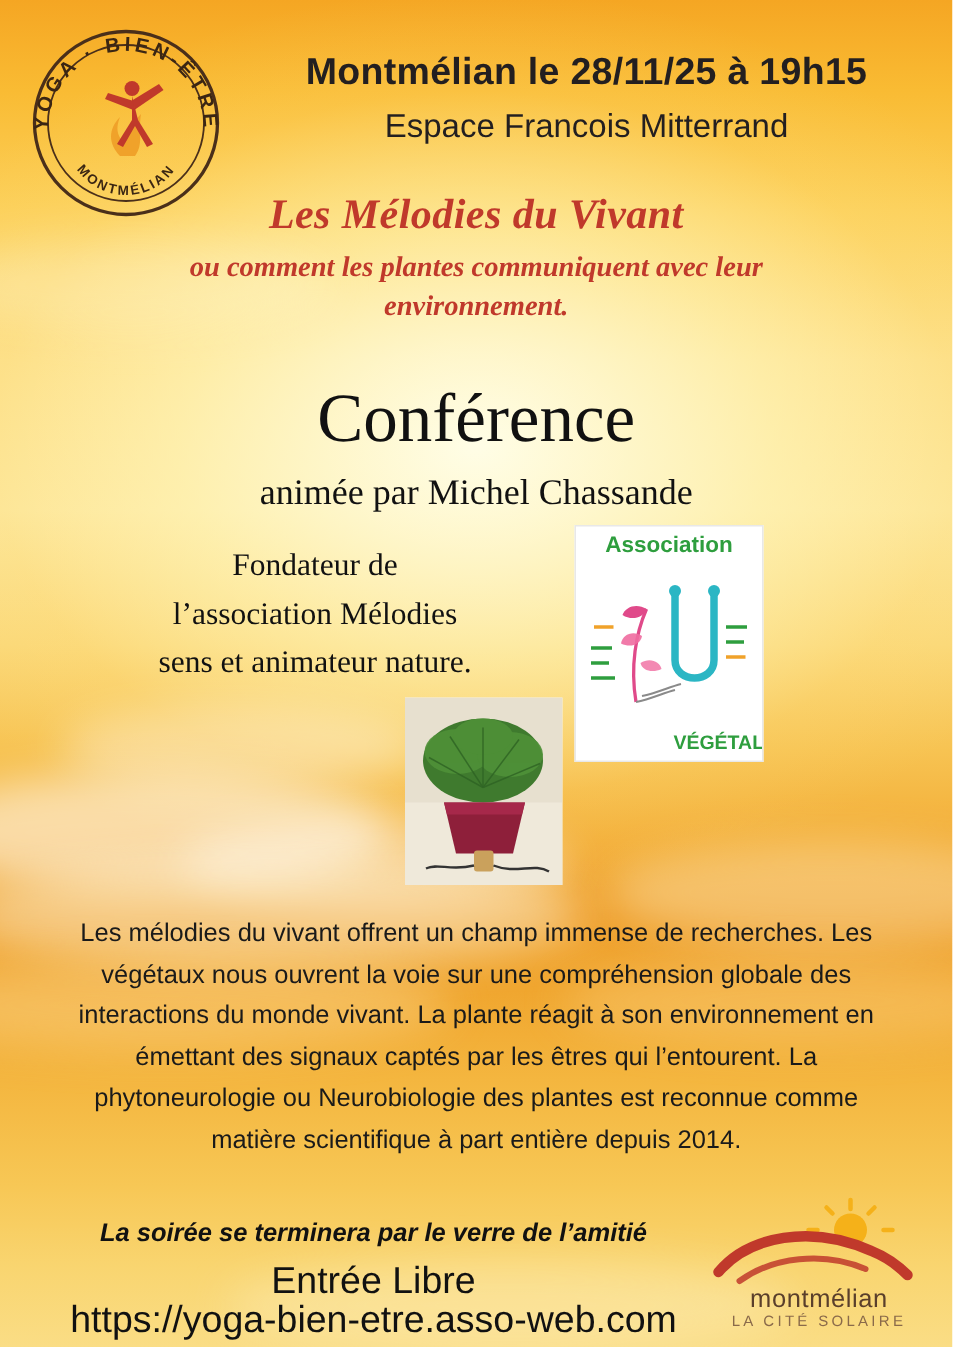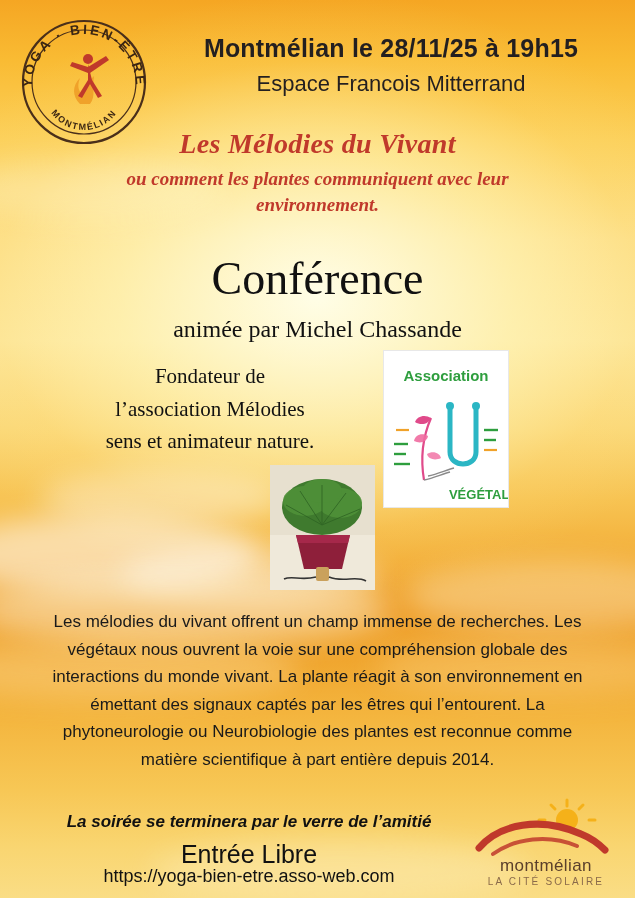--- a/index.html
+++ b/index.html
@@ -157,21 +157,21 @@
     background: #ffffff;
     border: 1px solid #e8e8e8;
     overflow: hidden;
   }
   .assoc-title {
     text-align: center;
     font-family: "Liberation Sans", sans-serif;
     font-weight: bold;
     font-size: 15px;
     color: #2e9e3e;
-    padding-top: 16px;
+    padding-top: 4px;
   }
   .assoc-foot {
     position: absolute;
     bottom: 5px;
     left: 0;
     width: 100%;
     text-align: center;
     font-family: "Liberation Sans", sans-serif;
     font-weight: bold;
     font-size: 13px;
@@ -227,21 +227,21 @@
     font-size: 25px;
     color: #111;
   }
   .foot-url {
     position: absolute;
     left: 34px;
     top: 866px;
     width: 430px;
     text-align: center;
     font-family: "Liberation Sans", sans-serif;
-    font-size: 18px;
+    font-size: 25px;
     color: #111;
   }
 
   
   .town {
     position: absolute;
     right: 14px;
     bottom: 8px;
     width: 150px;
     height: 92px;

